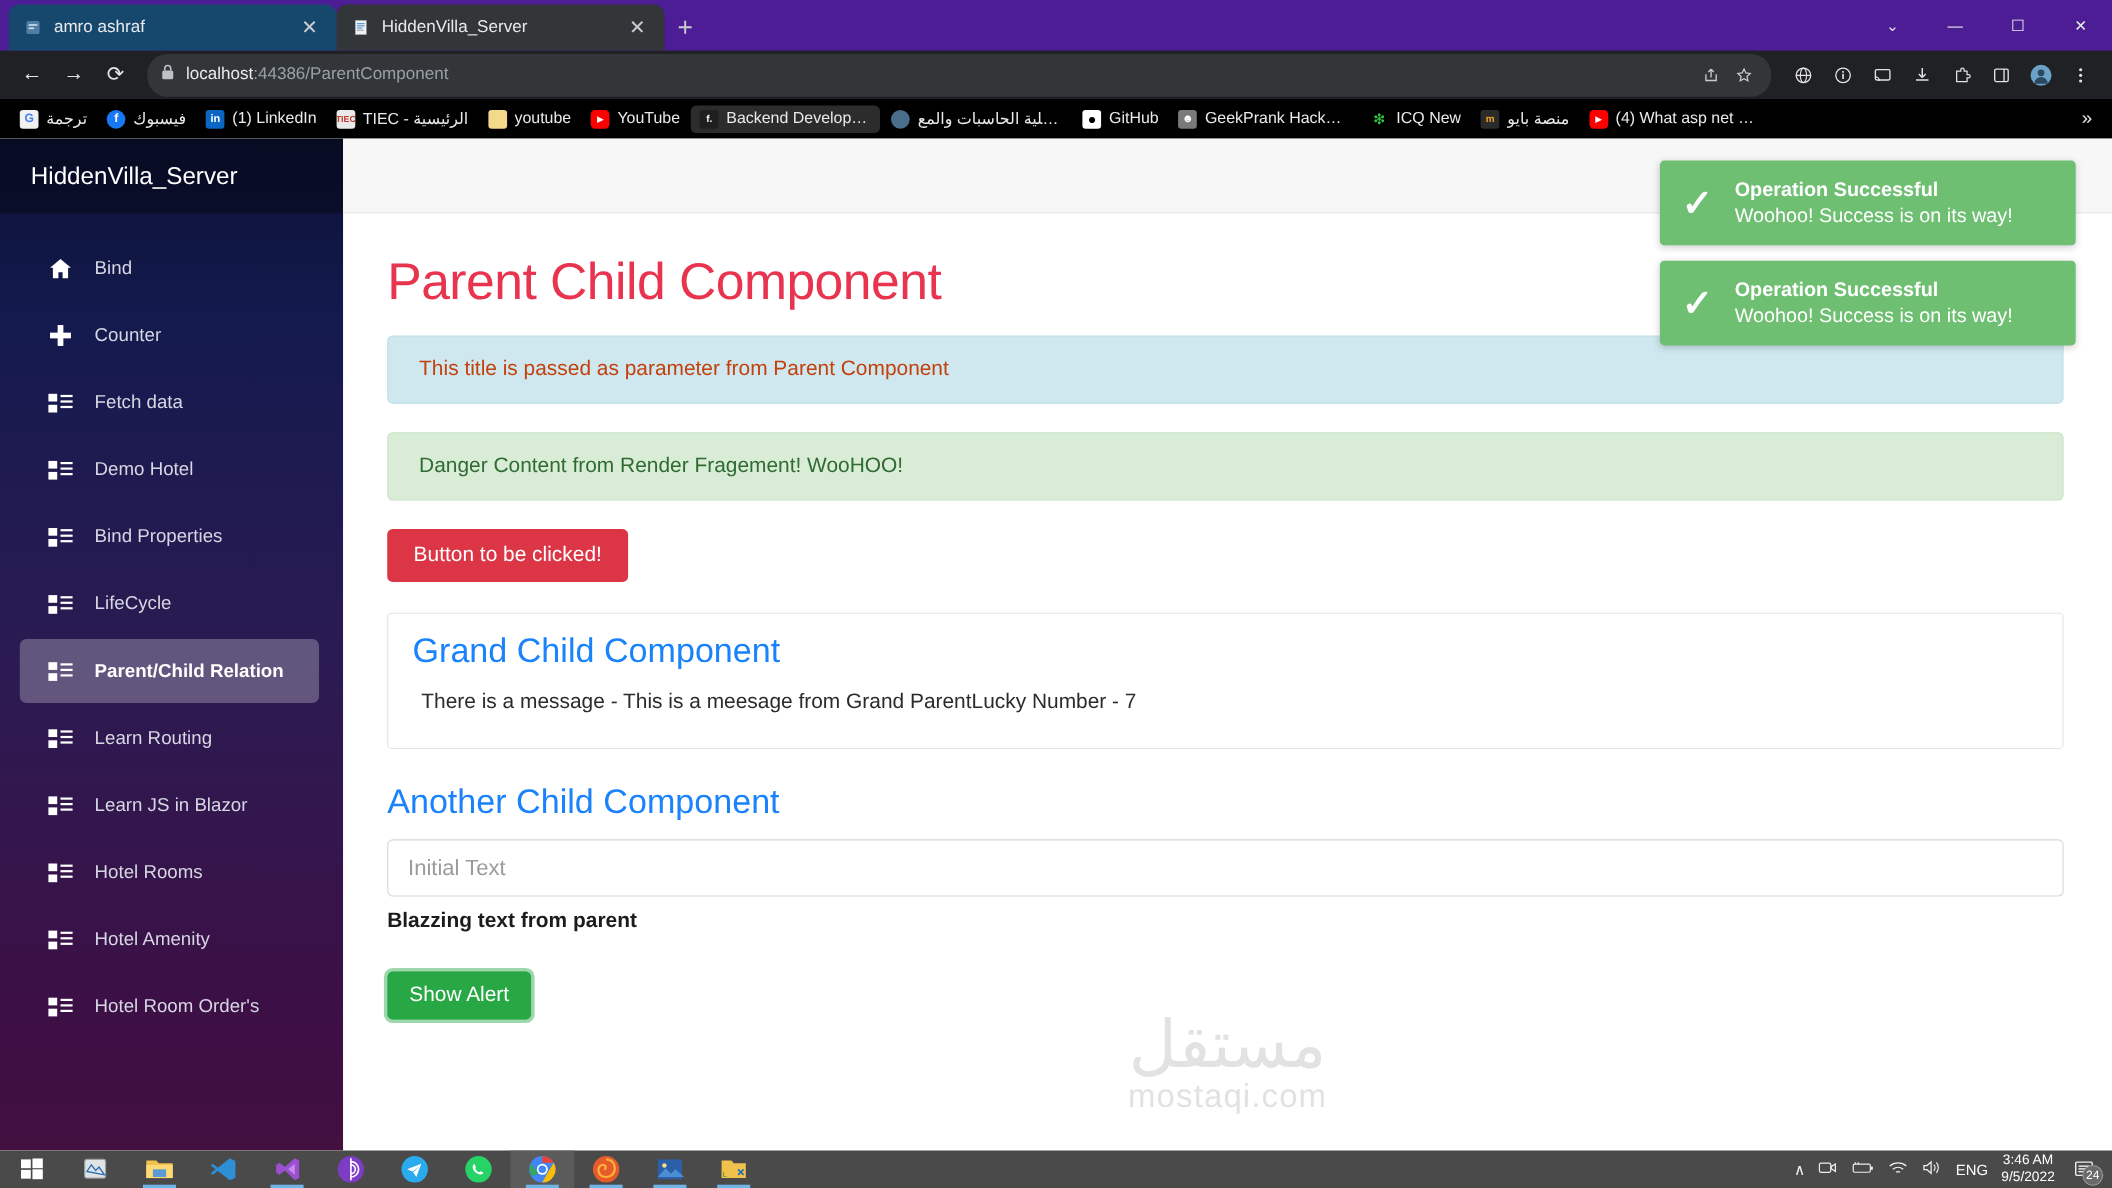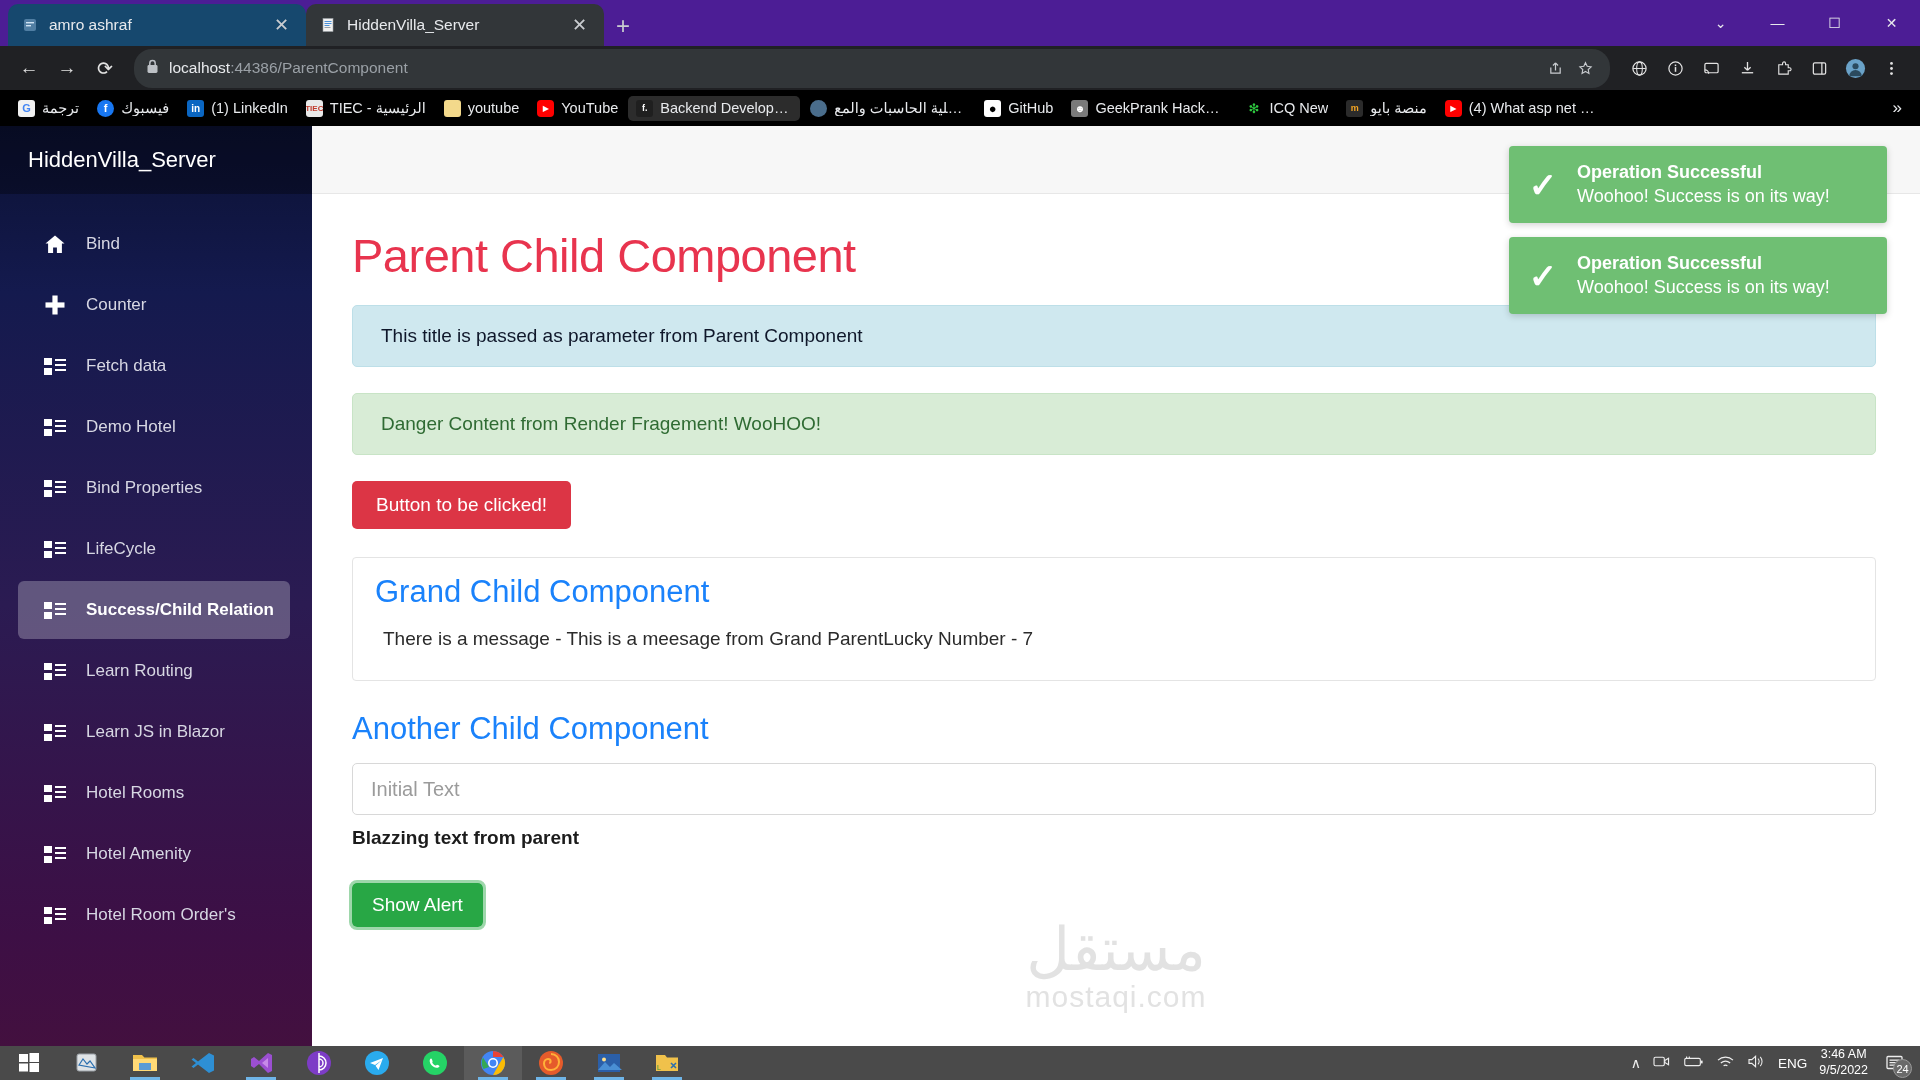--- a/index.html
+++ b/index.html
@@ -95,21 +95,21 @@
   .topbar {
     height: 68px; background: #f7f7f7; border-bottom: 1px solid #e7e7e7;
     display: flex; align-items: center; justify-content: flex-end; padding-right: 34px; gap: 36px;
   }
   .topbar a { color: #656565; font-size: 19px; text-decoration: none; }
 
   .page { padding: 34px 44px 0 40px; }
   h1.page-title { color: #e8344e; font-size: 47px; font-weight: normal; letter-spacing: -0.5px; margin-bottom: 22px; }
 
   .alert { border-radius: 5px; padding: 19px 28px; font-size: 19px; margin-bottom: 26px; }
-  .alert-info { background: #cfe8ef; color: #0f172a; border: 1px solid #bddfe8; }
+  .alert-info { background: #cfe8ef; color: #c2410c; border: 1px solid #bddfe8; }
   .alert-success { background: #d8ecd6; color: #2f6b33; border: 1px solid #c8e4c6; }
 
   .btn { border: none; border-radius: 5px; font-size: 19px; cursor: pointer; font-family: inherit; }
   .btn-danger { background: #dc3545; color: #fff; padding: 13px 24px; margin-bottom: 28px; }
   .btn-success { background: #28a745; color: #fff; padding: 11px 20px; outline: 3px solid rgba(40,167,69,0.45); }
 
   .card { border: 1px solid #e4e4e4; border-radius: 4px; padding: 16px 22px 30px 22px; margin-bottom: 30px; }
   h3.child-title { color: #1a82fb; font-size: 31px; font-weight: normal; margin-bottom: 18px; }
   h3.child-title.standalone { margin: 0 0 16px 0; }
   .card-row { display: flex; font-size: 19px; color: #2b2b2b; padding-left: 8px; }
@@ -423,21 +423,21 @@
         <div class="nav-item active">
           <span class="nav-ico">
               <span class="ico-list">
                 <i></i>
                 <i></i>
                 <i></i>
                 <i></i>
                 <i></i>
               </span>
             </span>
-          <span>Success/Child Relation</span>
+          <span>Parent/Child Relation</span>
         </div>
 
         <div class="nav-item">
           <span class="nav-ico">
               <span class="ico-list">
                 <i></i>
                 <i></i>
                 <i></i>
                 <i></i>
                 <i></i>

